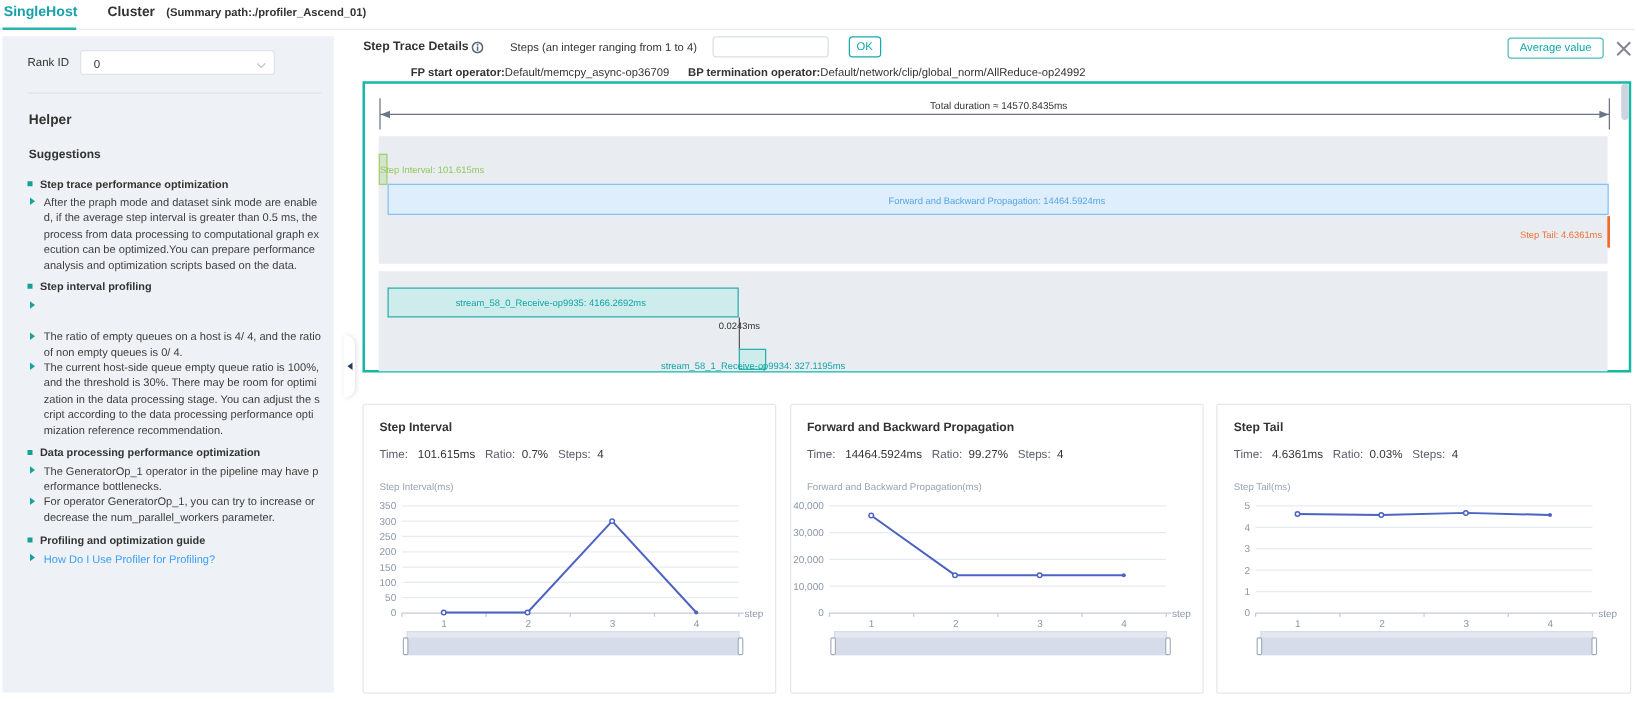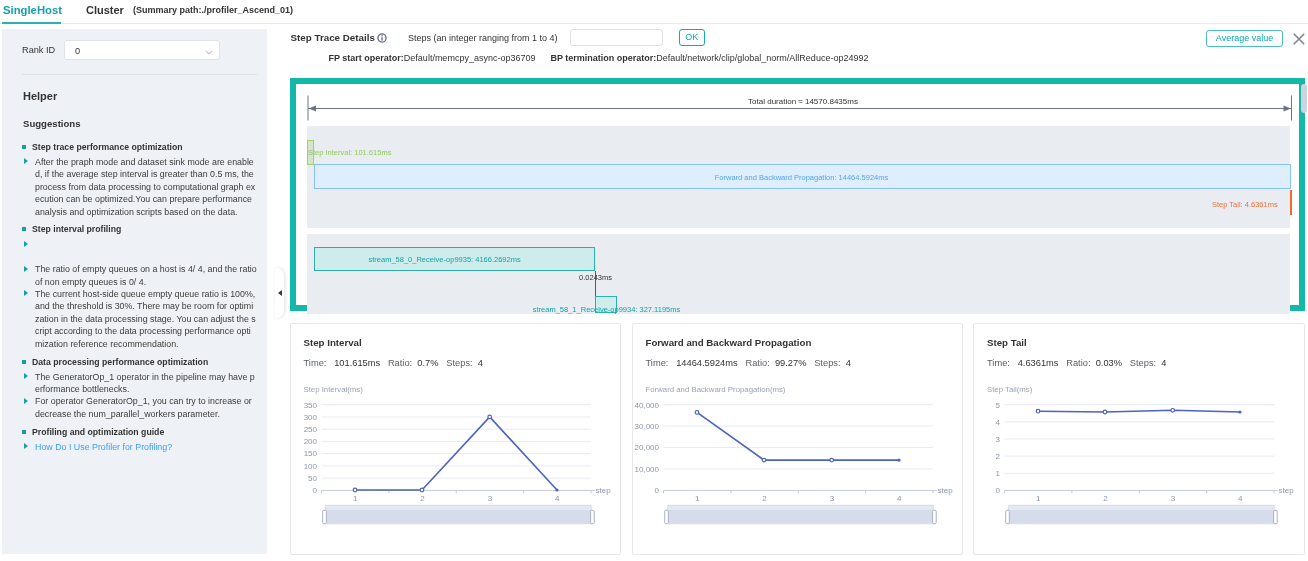--- a/index.html
+++ b/index.html
@@ -30,21 +30,21 @@
 #collapse .tri { position:absolute; left:2.5px; top:22px; width:0; height:0; border-right:4px solid #2b3a55; border-top:3px solid transparent; border-bottom:3px solid transparent; }
 
 #h-title { position:absolute; left:290.5px; top:31.5px; font-size:9.8px; font-weight:bold; color:#333; }
 #h-steps { position:absolute; left:408px; top:33px; font-size:9px; color:#333; }
 #h-input { position:absolute; left:569.5px; top:28.5px; width:93px; height:17px; background:#fff; border:1px solid #dcdfe4; border-radius:3px; }
 #h-ok { position:absolute; left:679px; top:29px; width:25.5px; height:16.5px; border:1px solid #17abad; border-radius:3px; font-size:9px; color:#0ba8aa; text-align:center; line-height:14.5px; background:#fff; }
 #h-avg { position:absolute; left:1206px; top:29.5px; width:77px; height:17px; border:1px solid #4fbcbe; border-radius:3px; font-size:9px; color:#0ba8aa; text-align:center; line-height:15px; background:#fff; }
 #h-row2 { position:absolute; left:288.5px; top:52.5px; font-size:9px; color:#333; white-space:nowrap;margin-left:40px; }
 #h-row2 b { font-weight:bold; }
 
-#panel { position:absolute; left:289.5px; top:78px; width:1015.5px; height:233px; background:#fff; border:6px solid #14b8a6; }
+#panel { position:absolute; left:289.5px; top:65px; width:1015.5px; height:233px; background:#fff; border:2px solid #14b8a6; }
 .band { position:absolute; left:11.8px; width:982.5px; background:#e9ecf1; }
 #band1 { top:42px; height:101.7px; }
 #band2 { top:149.9px; height:80px; }
 #grect { position:absolute; left:11.2px; top:55.5px; width:7.2px; height:25.5px; background:rgba(163,208,108,0.28); border:1px solid #a3d06c; }
 #glabel { position:absolute; left:12.5px; top:63.8px; font-size:7.5px; color:#93c95e; white-space:nowrap; }
 #brect { position:absolute; left:18px; top:80px; width:977px; height:25px; background:#deeefc; border:1px solid #88c2f2; }
 #blabel { position:absolute; left:18px; top:88.5px; width:976px; text-align:center; font-size:7.5px; color:#55a5e9; }
 #orect { position:absolute; left:994.2px; top:105.6px; width:1px; height:25.2px; background:#f4824e; border:1px solid #ef6c30; }
 #olabel { position:absolute; right:21.3px; top:115.5px; font-size:7.5px; color:#f0703a; white-space:nowrap; }
 #trect1 { position:absolute; left:18.6px; top:162.8px; width:281px; height:24.6px; background:#cdeceb; border:1px solid #2fafaa; }

